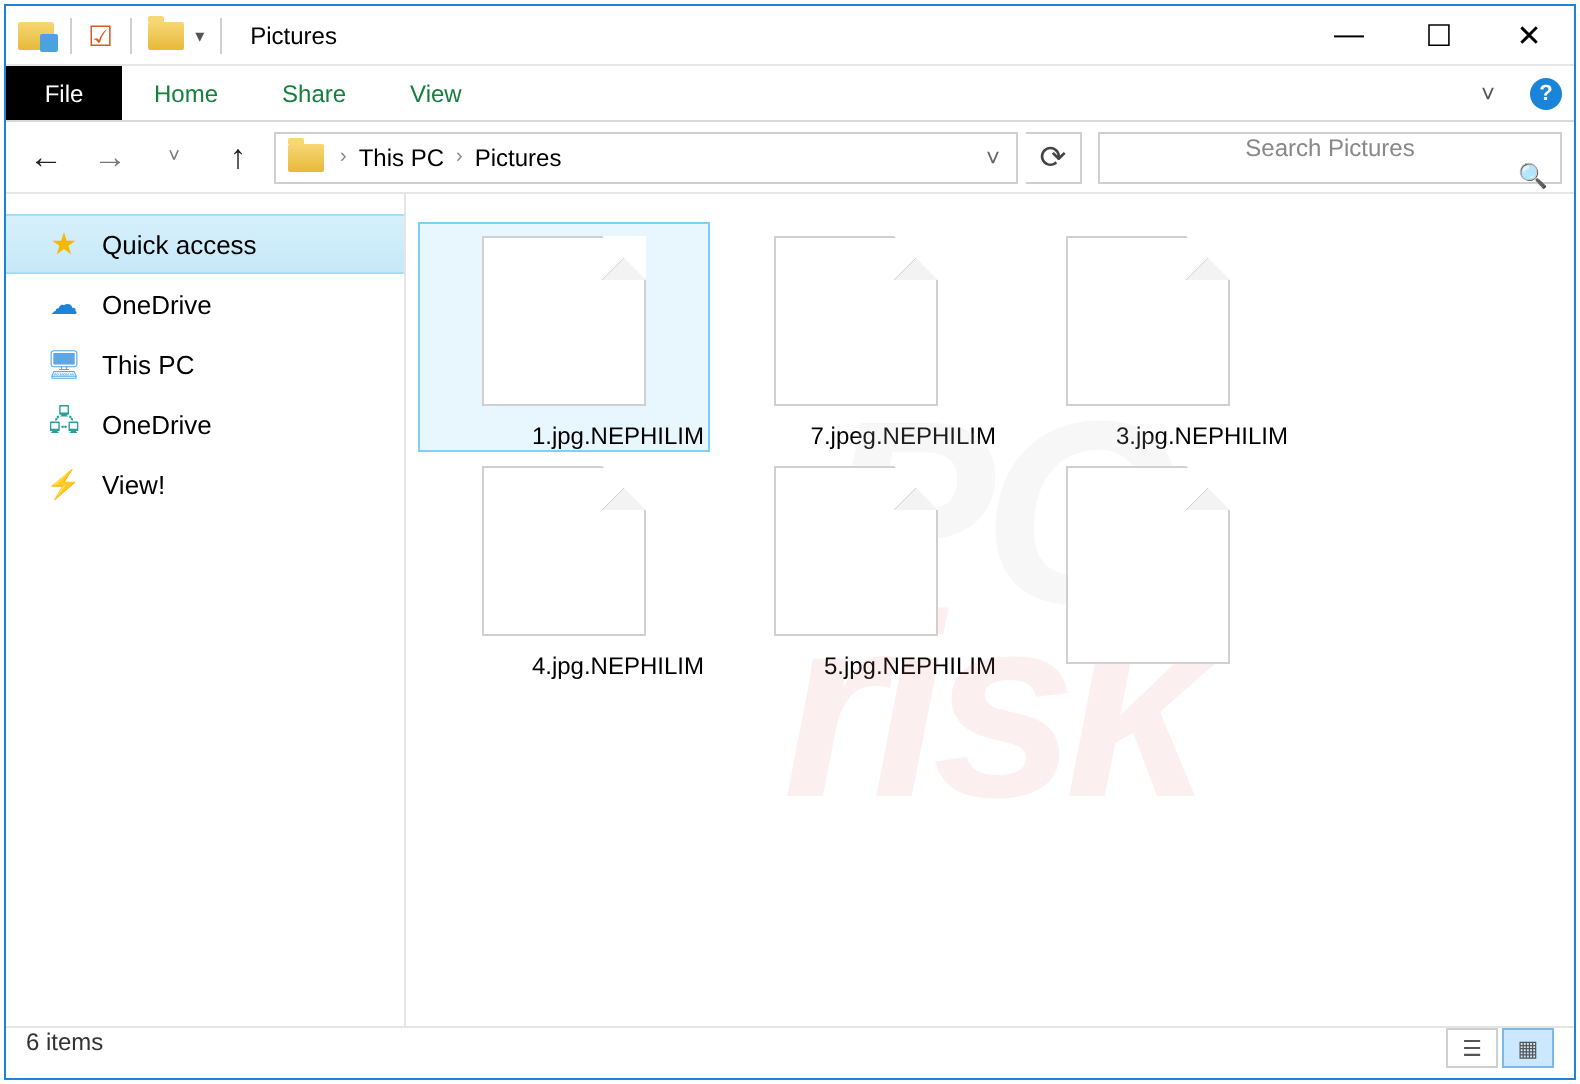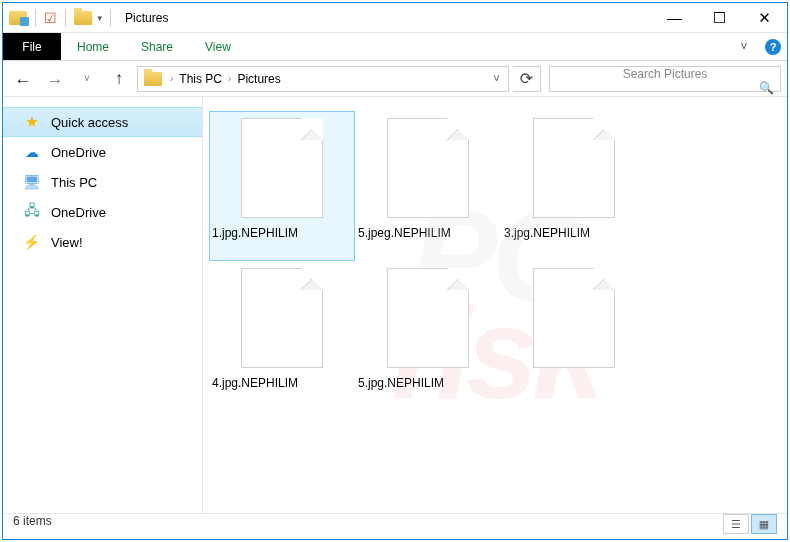--- a/index.html
+++ b/index.html
@@ -37,21 +37,21 @@
 
   
   .main { flex: 1; display: flex; min-height: 0; }
   .sidebar { width: 200px; border-right: 1px solid #e5e5e5; padding: 10px 0; font-size: 13px; }
   .side-item { height: 30px; display: flex; align-items: center; padding: 0 10px 0 20px; gap: 10px; color: #000; }
   .side-item.selected { background: linear-gradient(#d6f0fb,#c7e8f8); border-top:1px solid #a6dff6; border-bottom:1px solid #a6dff6; }
   .side-icon { width: 18px; display:flex; align-items:center; justify-content:center; }
 
   .content { flex: 1; padding: 14px 6px; overflow: auto; position: relative; }
   .files { display: flex; flex-wrap: wrap; gap: 0; }
-  .file { width: 146px; height: 150px; display: flex; flex-direction: column; align-items: center; justify-content: flex-start; padding-top: 6px; font-size: 12px; text-align: left; border:1px solid transparent; }
+  .file { width: 146px; height: 115px; display: flex; flex-direction: column; align-items: center; justify-content: flex-start; padding-top: 6px; font-size: 12px; text-align: right; border:1px solid transparent; }
   .file.sel { border:1px solid #7fd1f4; background: #e8f6fd; }
   .file-icon { width: 82px; height: 100px; background: #fff; border: 1px solid #d0d0d0; position: relative; margin-bottom: 8px; }
   .file-icon::before { content:""; position:absolute; top:-1px; right:-1px; width:22px; height:22px; background: linear-gradient(135deg, transparent 49%, #d0d0d0 50%, #f3f3f3 51%); }
   .file-icon::after { content:""; position:absolute; top:-1px; right:-1px; width:22px; height:22px; background:#fff; clip-path: polygon(0 0, 100% 100%, 100% 0); }
   .file-label { width: 140px; word-break: break-all; color: #000; }
 
   
   .statusbar { height: 26px; border-top: 1px solid #e5e5e5; display: flex; align-items: flex-start; font-size: 12px; padding: 0 10px; color: #333; }
   .statusbar .right { margin-left: auto; display: flex; gap: 2px; }
   .view-btn { width: 26px; height: 20px; border: 1px solid #cfcfcf; display:flex; align-items:center; justify-content:center; font-size:11px; color:#555; background:#fff;}
@@ -159,21 +159,21 @@
           <span style="color:rgba(220,120,120,0.12);">risk</span>
         </div>
       </div>
       <div class="files">
         <div class="file sel">
           <div class="file-icon"></div>
           <div class="file-label">1.jpg.NEPHILIM</div>
         </div>
         <div class="file">
           <div class="file-icon"></div>
-          <div class="file-label">5.jpeg.NEPHILIM</div>
+          <div class="file-label">7.jpeg.NEPHILIM</div>
         </div>
         <div class="file">
           <div class="file-icon"></div>
           <div class="file-label">3.jpg.NEPHILIM</div>
         </div>
         <div class="file">
           <div class="file-icon"></div>
           <div class="file-label">4.jpg.NEPHILIM</div>
         </div>
         <div class="file">

